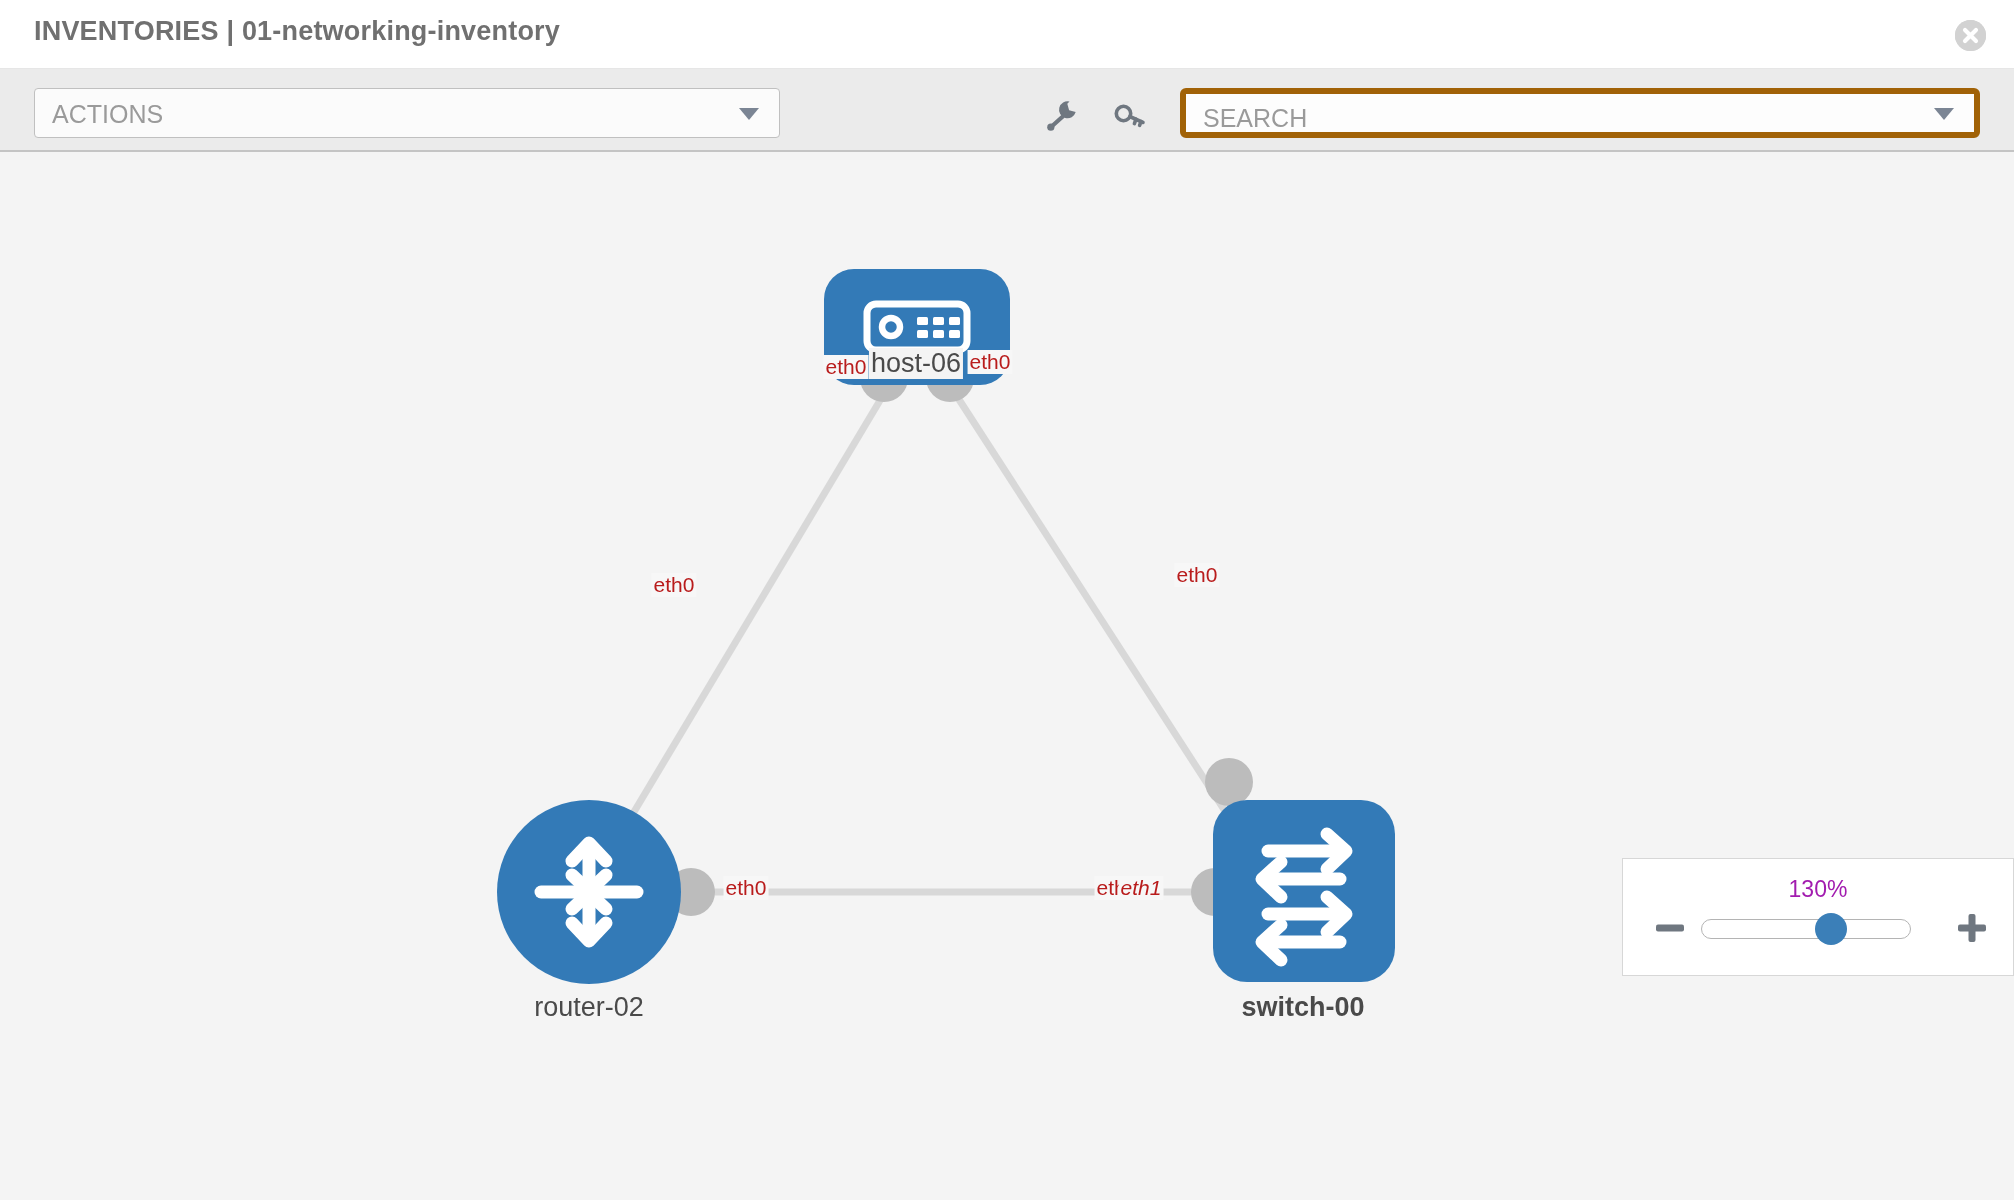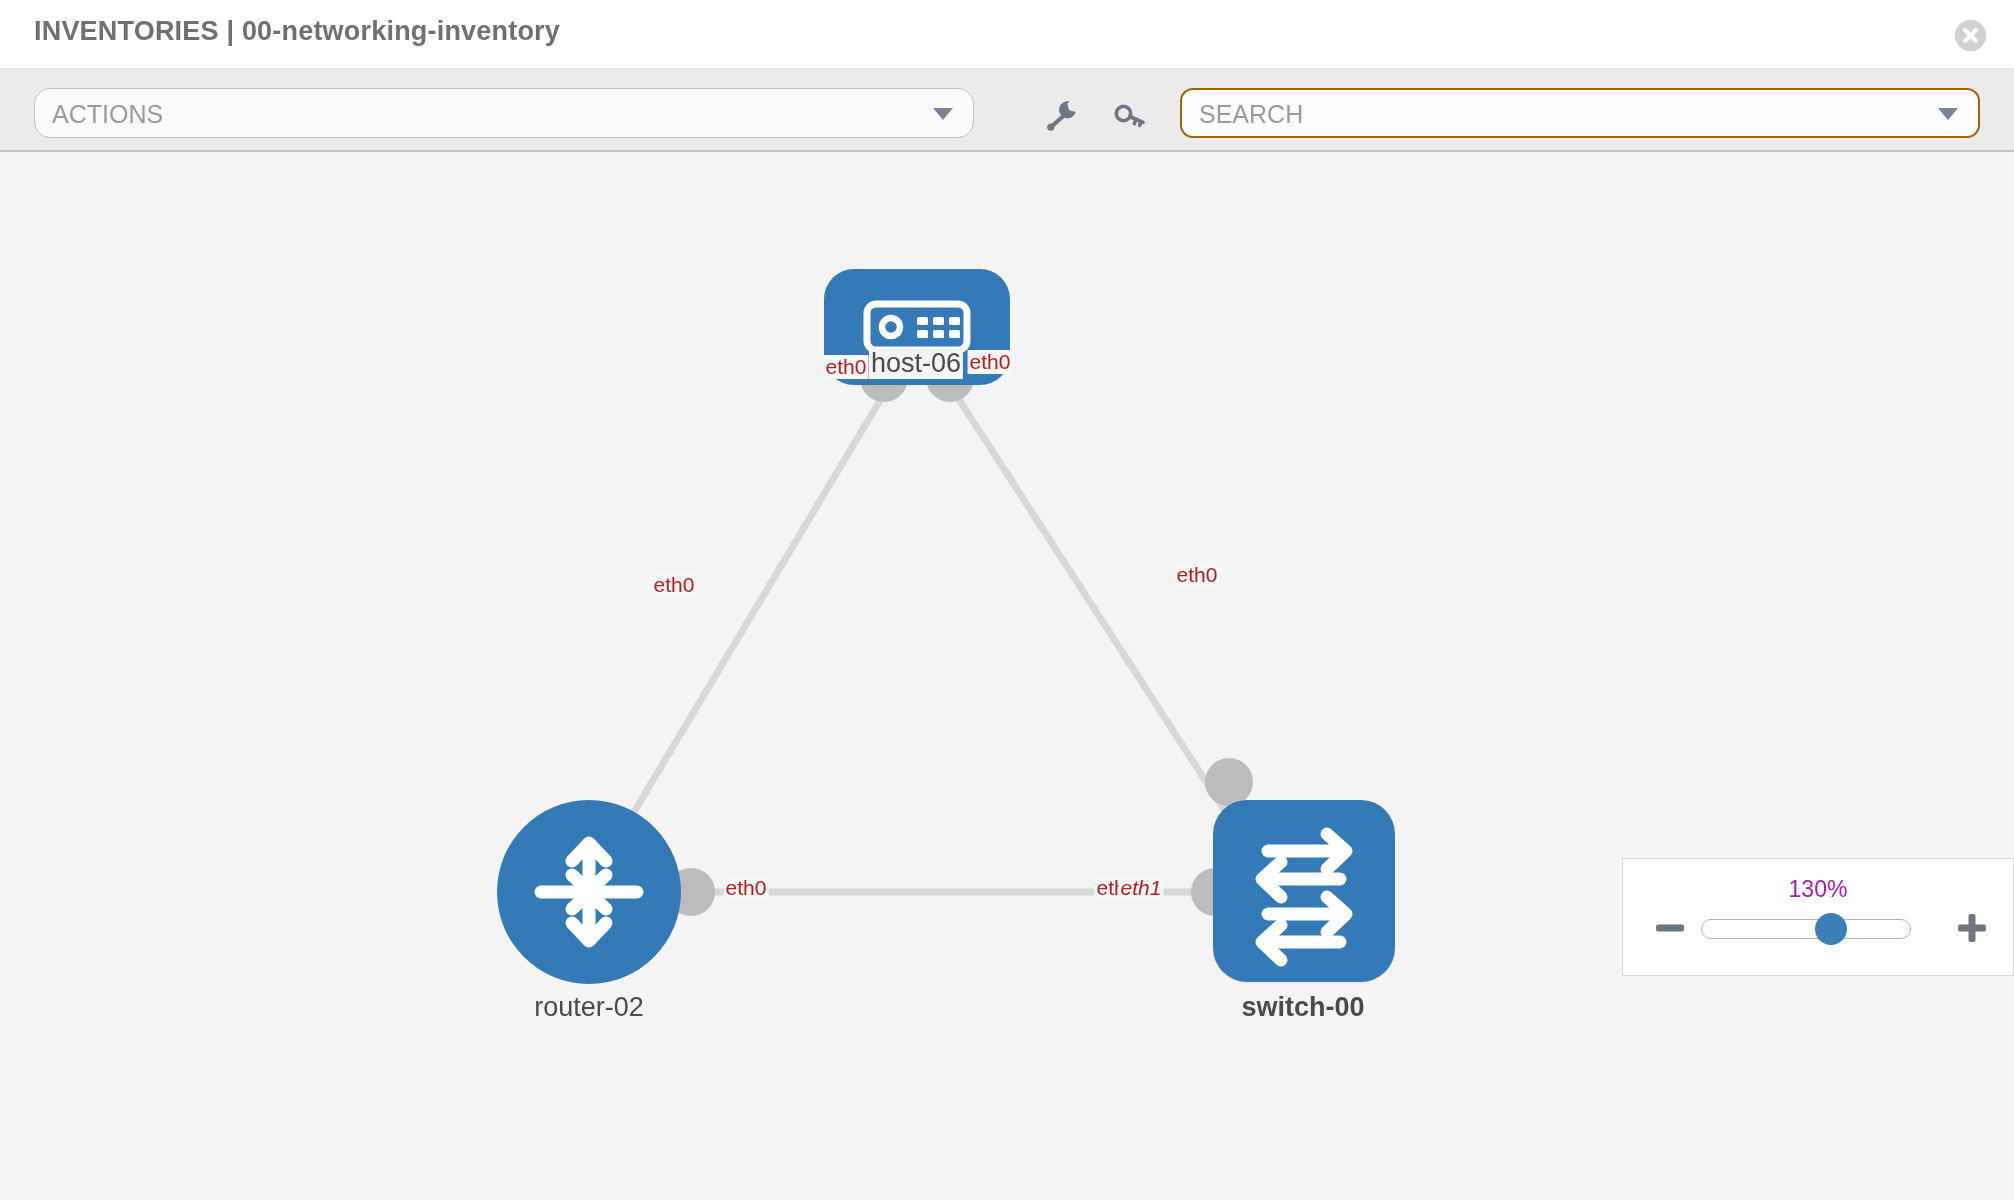--- a/index.html
+++ b/index.html
@@ -49,24 +49,24 @@
   .toolbar {
     position: absolute;
     left: 0; top: 69px;
     width: 2014px; height: 83px;
     background: #ebebeb;
     border-bottom: 2px solid #c4c4c4;
   }
   .actions-select {
     position: absolute;
     left: 34px; top: 19px;
-    width: 940px; height: 50px;
+    width: 746px; height: 50px;
     background: #fbfbfb;
     border: 1px solid #c0c0c0;
-    border-radius: 16px;
+    border-radius: 4px;
   }
   .actions-select .sel-label {
     position: absolute;
     left: 17px; top: 11px;
     font-size: 25px;
     color: #9a9a9a;
     white-space: nowrap;
   }
   .caret {
     position: absolute;
@@ -86,22 +86,22 @@
   }
   .tool-icon.wrench { left: 1042px; }
   .tool-icon.key    { left: 1110px; }
   .tool-icon svg { display: block; }
 
   .search-box {
     position: absolute;
     left: 1180px; top: 19px;
     width: 800px; height: 50px;
     background: #fdfdfd;
-    border: 2px solid #a16207;
-    border-radius: 13px;
+    border: 6px solid #a16207;
+    border-radius: 6px;
   }
   .search-box .search-input {
     position: absolute;
     left: 0; top: 0;
     width: 750px; height: 48px;
     border: 0; outline: 0;
     background: transparent;
     padding: 0 17px;
     font-family: "Liberation Sans", sans-serif;
     font-size: 25px;
@@ -188,21 +188,21 @@
     background: #3b7fb8;
     cursor: pointer;
   }
 </style>
 </head>
 <body>
 
 <div id="app">
 
   <div class="titlebar">
-    <div class="page-title">INVENTORIES | 00-networking-inventory</div>
+    <div class="page-title">INVENTORIES | 01-networking-inventory</div>
     <div class="close-btn">
       <svg width="31" height="31" viewBox="0 0 31 31">
         <circle cx="15.5" cy="15.5" r="15.5" fill="#d2d2d2"></circle>
         <path d="M10 10 L21 21 M21 10 L10 21" stroke="#ffffff" stroke-width="4.2" stroke-linecap="round"></path>
       </svg>
     </div>
   </div>
 
   <div class="toolbar">
 

